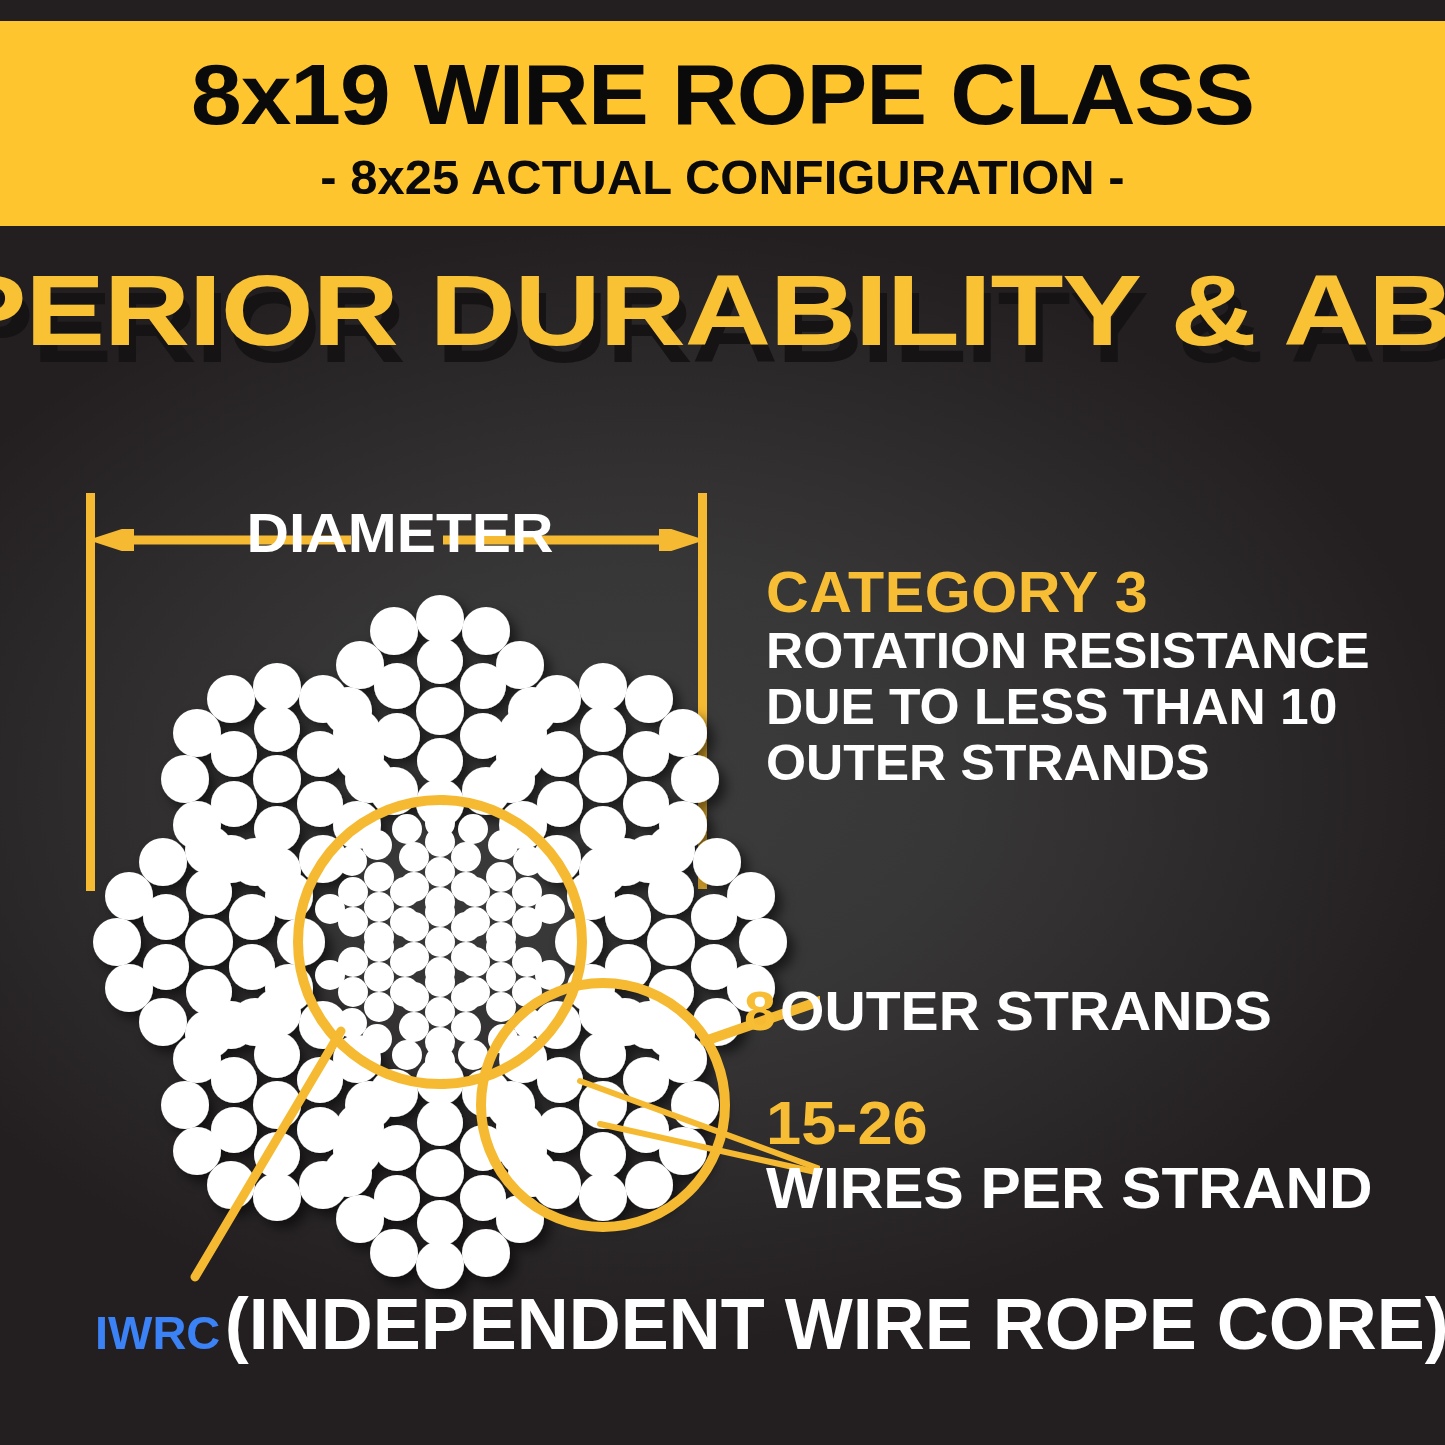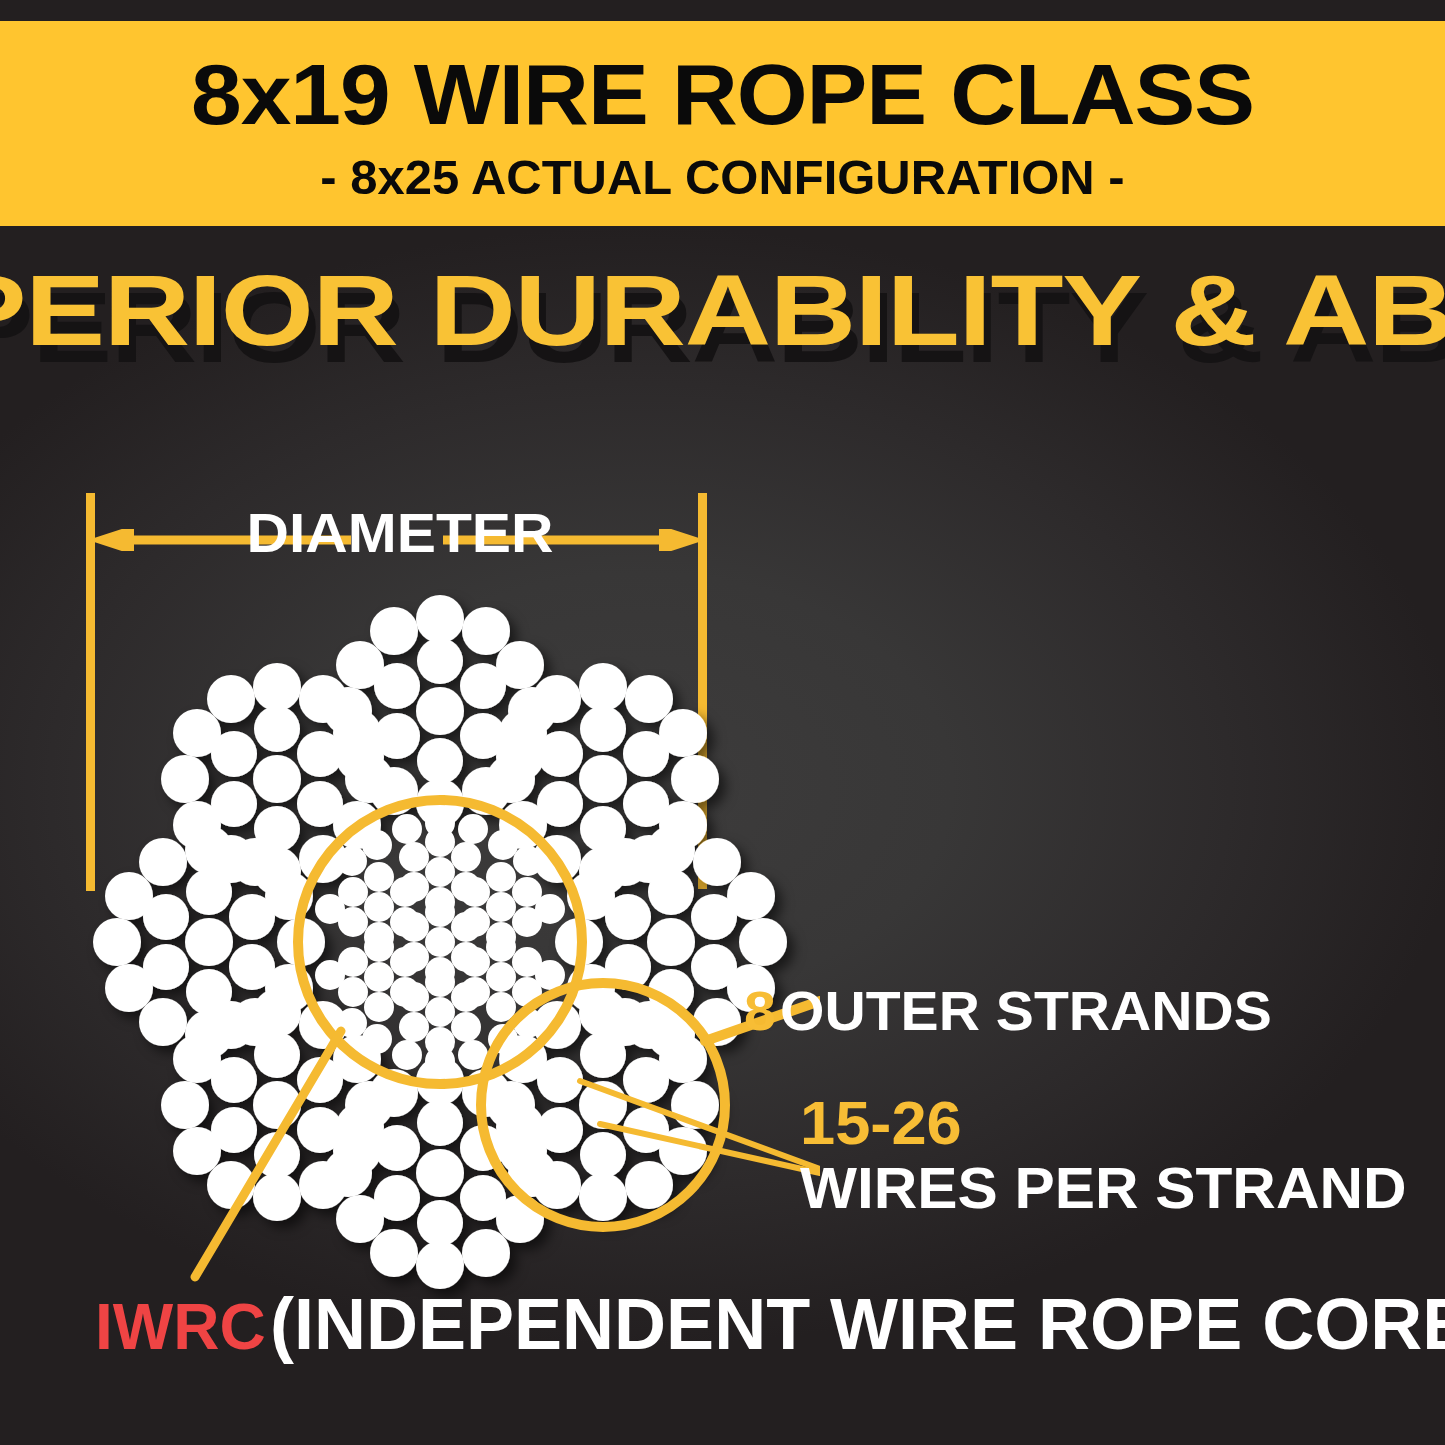--- a/index.html
+++ b/index.html
@@ -120,39 +120,39 @@
     font-family:"Liberation Sans Narrow","Liberation Sans",sans-serif;
     font-weight:bold;font-size:56px;line-height:60px;color:#f7bd35;
     display:inline-block;transform:scaleX(1.02);transform-origin:left center;
   }
   .big-white{
     font-family:"Liberation Sans Narrow","Liberation Sans",sans-serif;
     font-weight:bold;font-size:56px;line-height:60px;color:#ffffff;
     display:inline-block;transform:scaleX(1.02);transform-origin:left center;
   }
 
-  #wires-block{left:800px;top:1070px;white-space:nowrap;}
+  #wires-block{left:766px;top:1070px;white-space:nowrap;}
   #wires-count{
     font-family:"Liberation Sans Narrow","Liberation Sans",sans-serif;
     font-weight:bold;font-size:62px;line-height:64px;color:#f7bd35;
     display:block;transform:scaleX(1.02);transform-origin:left center;
   }
   #wires-label{
     font-family:"Liberation Sans Narrow","Liberation Sans",sans-serif;
     font-weight:bold;font-size:58px;line-height:62px;color:#ffffff;
     display:block;transform:scaleX(1.04);transform-origin:left center;
     margin-top:2px;
   }
 
   #iwrc-block{
     position:absolute;left:95px;top:1265px;white-space:nowrap;
   }
   #iwrc-abbr{
     font-family:"Liberation Sans Narrow","Liberation Sans",sans-serif;
-    font-weight:bold;font-size:64px;line-height:76px;color:#ef4444;
+    font-weight:bold;font-size:47px;line-height:76px;color:#3b82f6;
     display:inline-block;transform:scaleX(1.0);transform-origin:left center;
   }
   #iwrc-full{
     font-family:"Liberation Sans Narrow","Liberation Sans",sans-serif;
     font-weight:bold;font-size:72px;line-height:76px;color:#ffffff;
     display:inline-block;transform:scaleX(1.0);transform-origin:left center;
   }
 </style>
 </head>
 <body>
@@ -280,20 +280,26 @@
     <circle cx="543" cy="544" r="122" fill="none" stroke="#f5ba31" stroke-width="10"></circle>
 
     <line x1="281" y1="470" x2="135" y2="716" stroke="#f5ba31" stroke-width="9" stroke-linecap="round"></line>
 
     <line x1="645" y1="480" x2="760" y2="440" stroke="#f5ba31" stroke-width="10" stroke-linecap="round"></line>
 
     <line x1="520" y1="520" x2="760" y2="608" stroke="#f5ba31" stroke-width="6" stroke-linecap="round"></line>
     <line x1="540" y1="563" x2="760" y2="612" stroke="#f5ba31" stroke-width="6" stroke-linecap="round"></line>
   </svg>
 
+  <div class="txt-block" id="cat-block">
+    <div id="cat-title">CATEGORY 3</div>
+    <div class="cat-line">ROTATION RESISTANCE</div>
+    <div class="cat-line">DUE TO LESS THAN 10</div>
+    <div class="cat-line">OUTER STRANDS</div>
+  </div>
 
   <div class="txt-block" id="outer-strands-block">
     <span class="big-yellow">8</span>
     <span class="big-white">OUTER STRANDS</span>
   </div>
 
   <div class="txt-block" id="wires-block">
     <span id="wires-count">15-26</span>
     <span id="wires-label">WIRES PER STRAND</span>
   </div>

